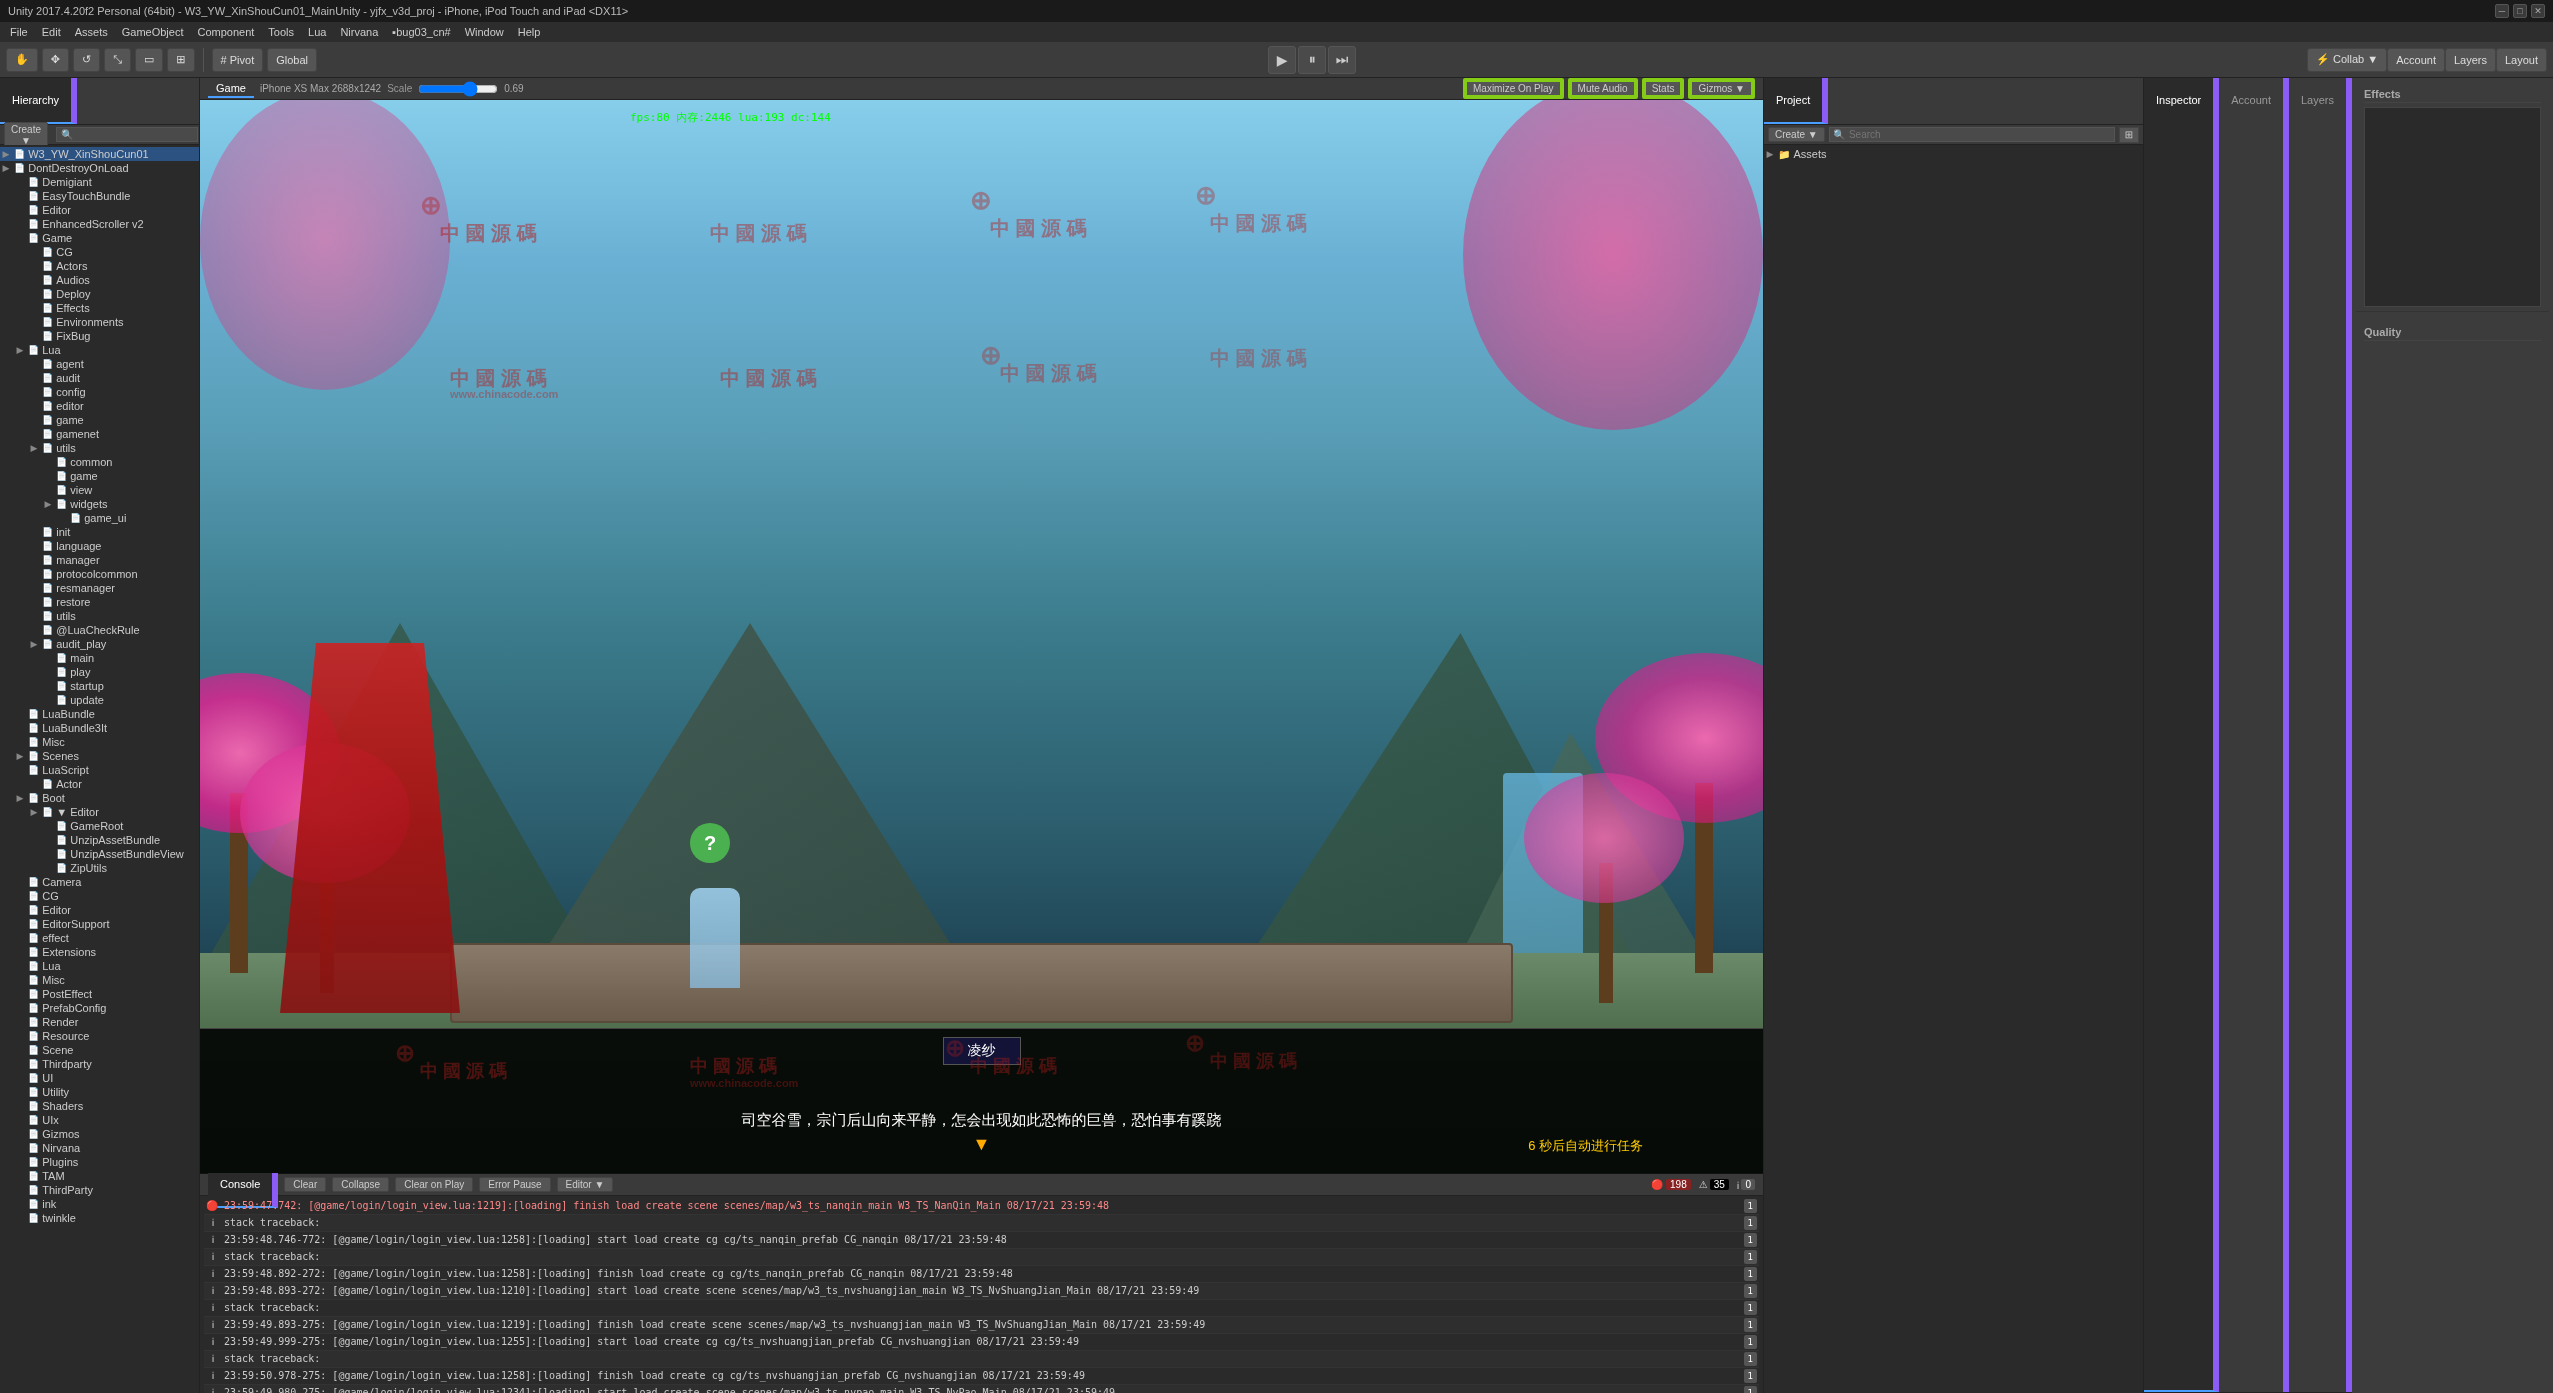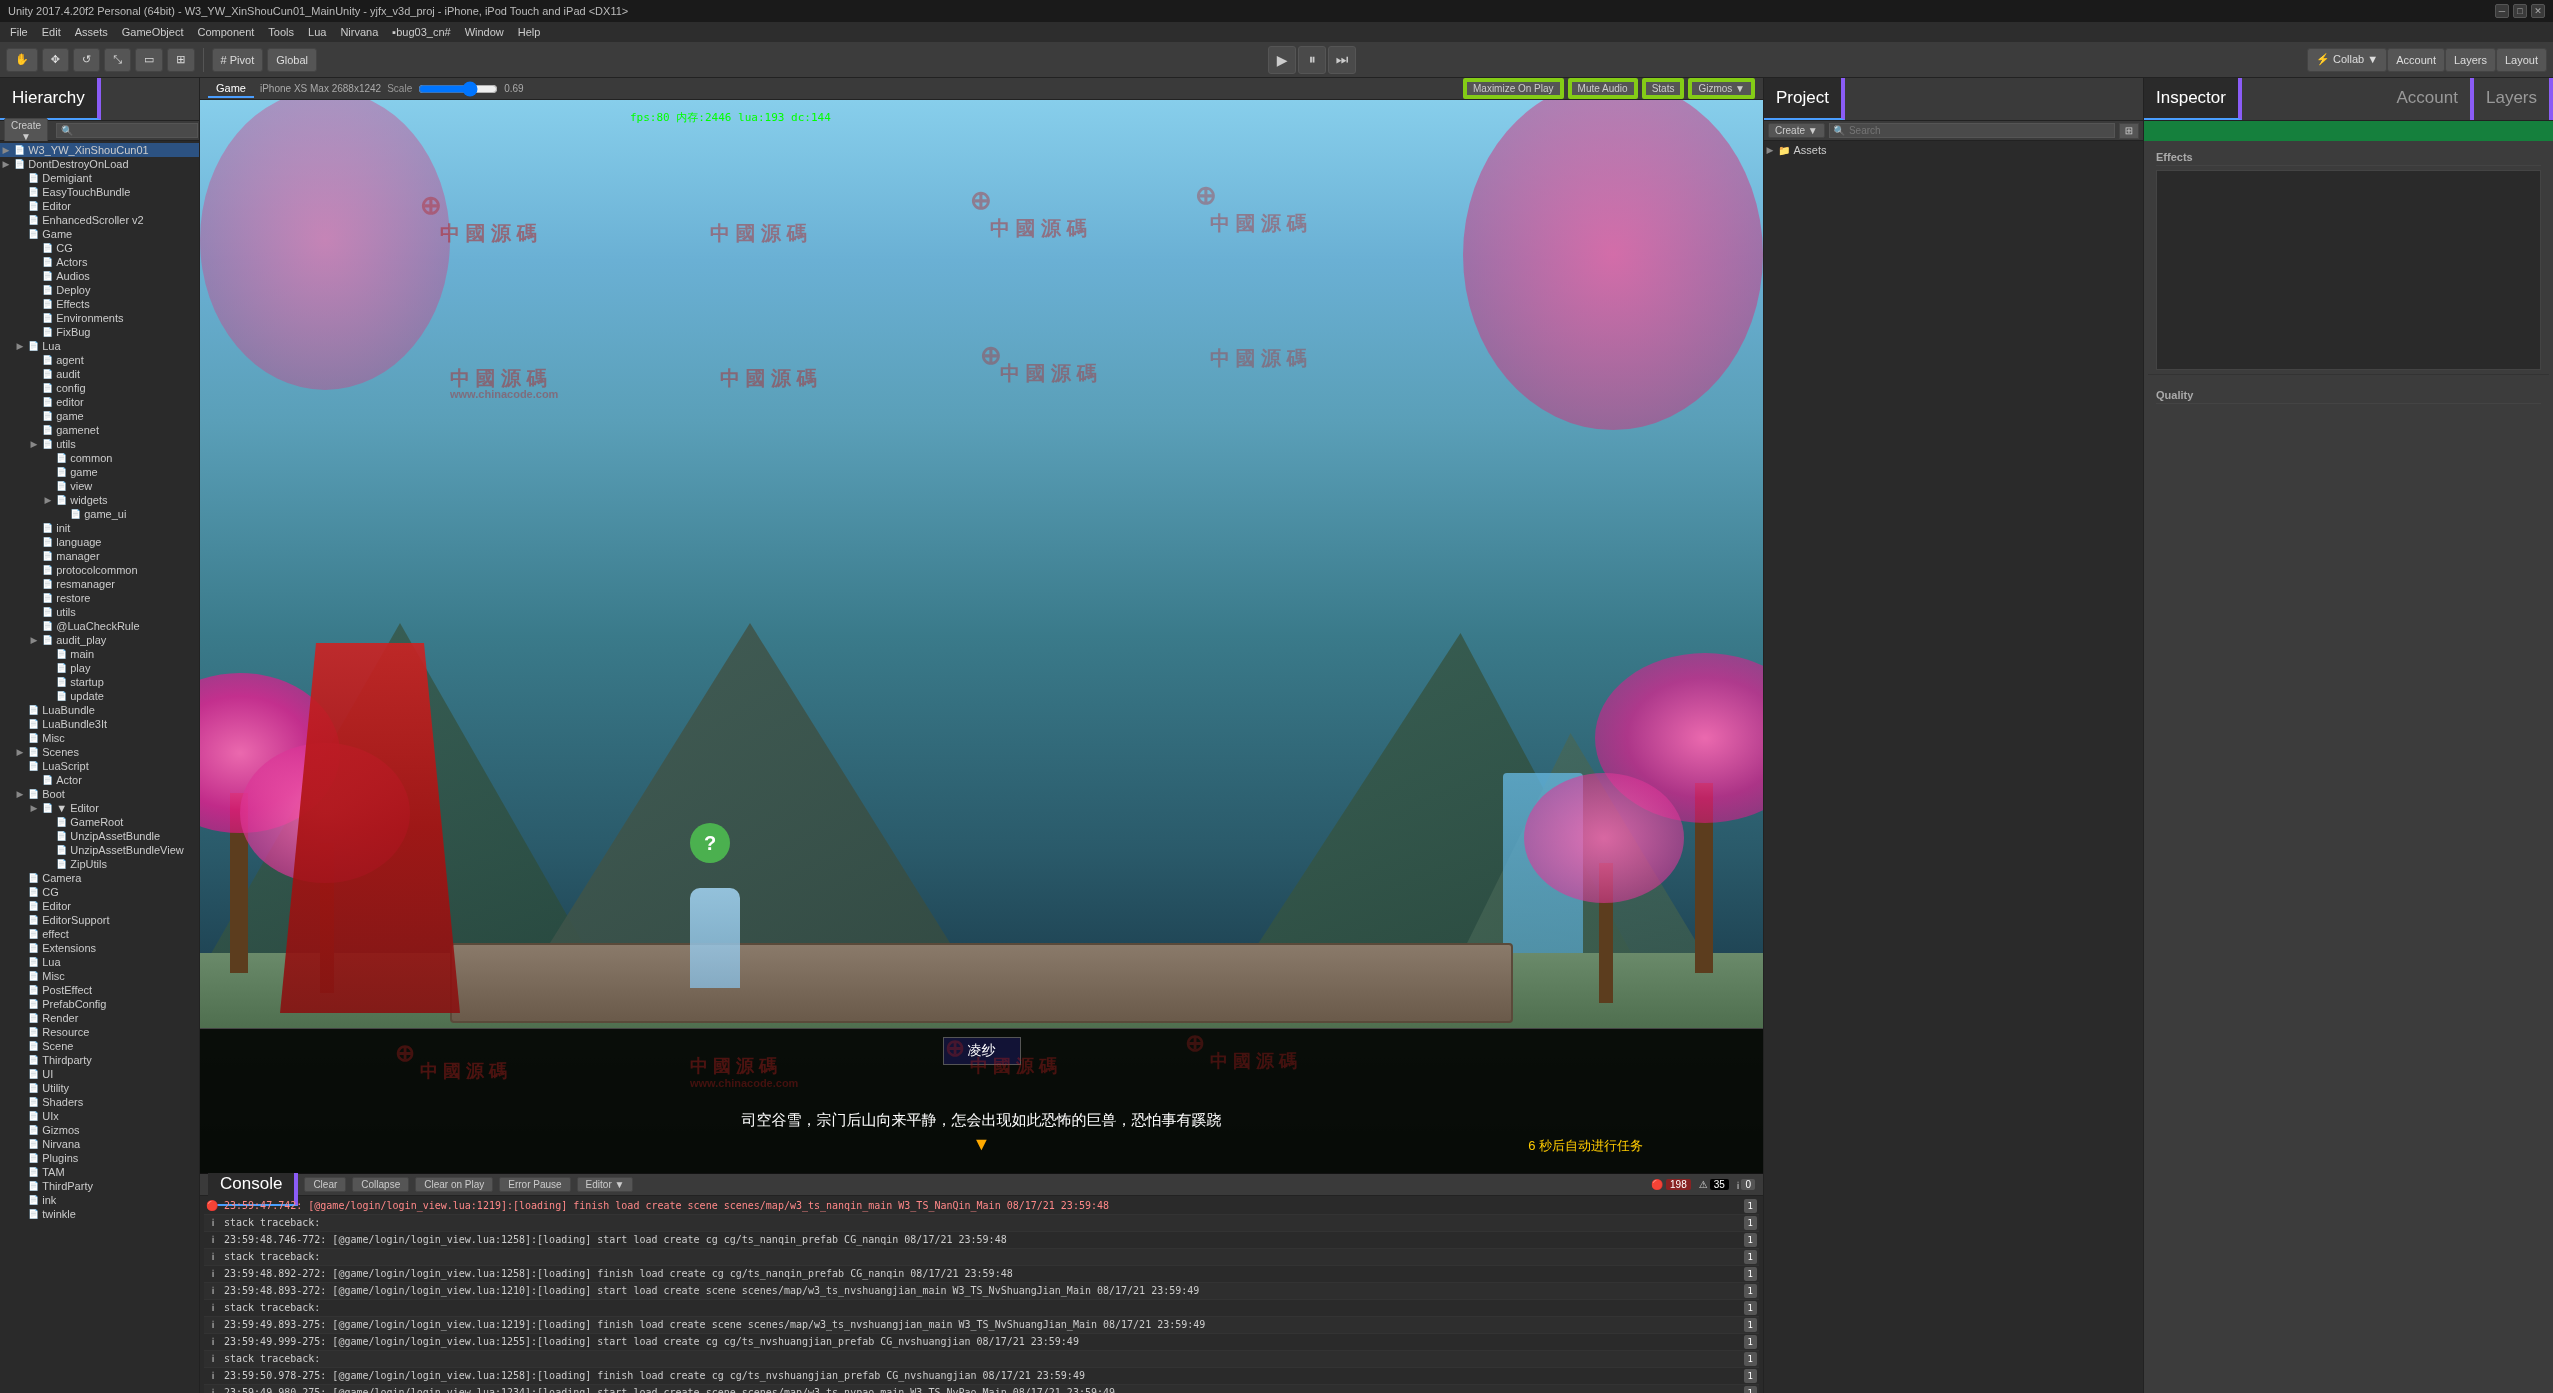--- a/index.html
+++ b/index.html
@@ -387,25 +387,25 @@
       font-size: 10px;
       padding: 1px 4px;
     }
 
     .panel-tab-bar {
       display: flex;
       background: #3a3a3a;
       border-bottom: 1px solid #222;
     }
     .panel-tab {
-      padding: 10px 12px;
+      padding: 16px 12px;
       color: #999;
-      font-size: 17px;
+      font-size: 11px;
       cursor: pointer;
-      border-right: 4px solid #8b5cf6;
+      border-right: 6px solid #8b5cf6;
     }
     .panel-tab.active {
       color: #fff;
       background: #2a2a2a;
       border-bottom: 2px solid #4a9eff;
     }
 
     .create-btn {
       padding: 1px 6px;
       background: #555;
@@ -1139,21 +1139,21 @@
       <div class="panel-content" id="project-tree" style="flex:1;overflow-y:auto;background:#2a2a2a;">
 
         <div class="tree-item">
           <span class="tree-arrow">▶</span>
           <span class="tree-icon">📁</span>
           <span>Assets</span>
         </div>
       </div>
     </div>
 
-    <div id="inspector-panel" style="width:410px;background:#15803d;border-left:1px solid #222;display:flex;flex-direction:column;gap:20px;">
+    <div id="inspector-panel" style="width:410px;background:#701a75;border-left:1px solid #222;display:flex;flex-direction:row;">
       <div class="panel-tab-bar" style="display:flex;justify-content:space-between;">
         <div class="panel-tab active">Inspector</div>
         <div style="display:flex;gap:0;">
           <div class="panel-tab">Account</div>
           <div class="panel-tab">Layers</div>
         </div>
       </div>
       <div id="inspector-content" style="flex:1;overflow-y:auto;background:#3c3c3c;padding:4px;">
 
         <div class="effects-area" style="margin-bottom:8px;">

